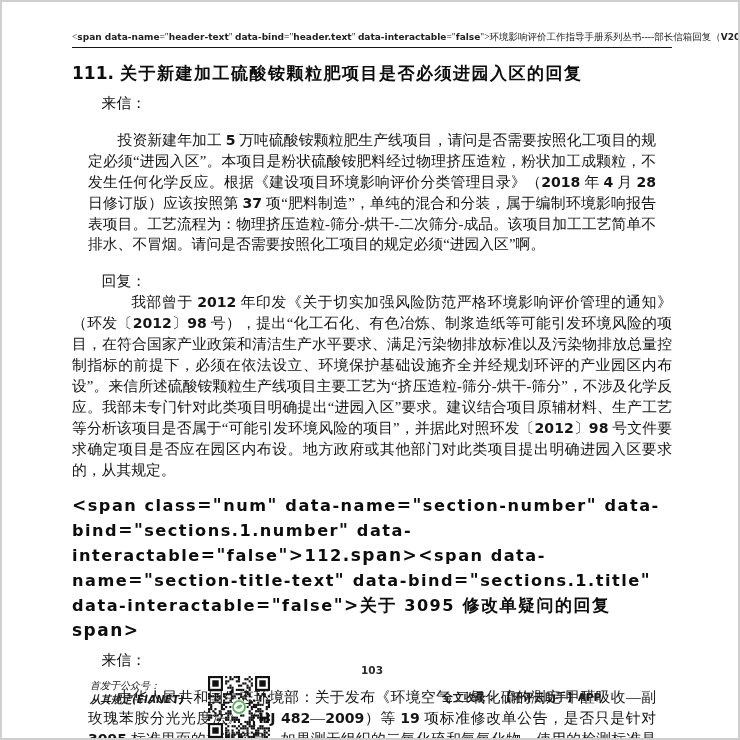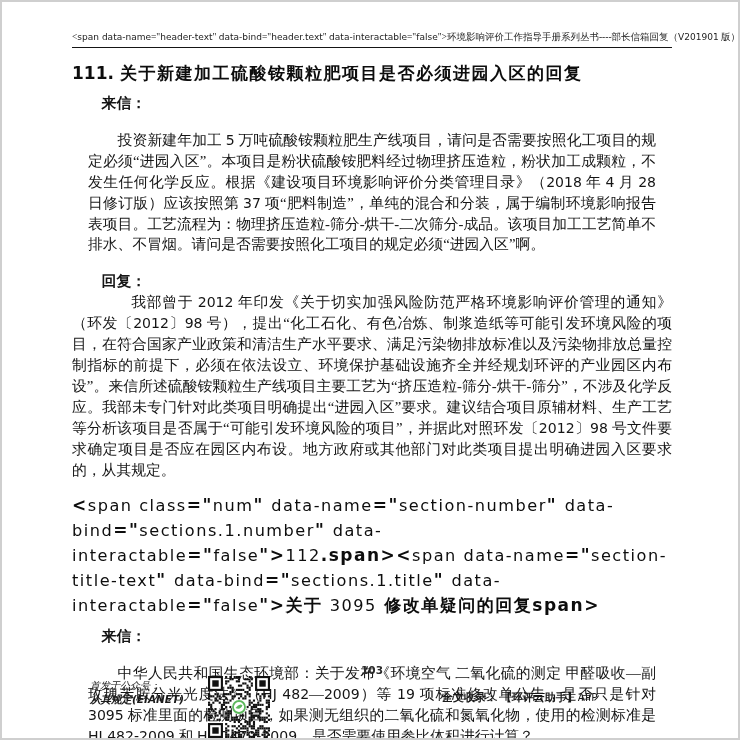--- a/index.html
+++ b/index.html
@@ -6,24 +6,24 @@
   .page{position:relative;width:740px;height:740px;background:#fff;box-sizing:border-box;
         border:2px solid #cfcfcf;overflow:hidden;
         font-family:"Liberation Serif","DejaVu Serif",serif;color:#1a1a1a;}
   .doc{position:absolute;left:70px;top:28px;width:600px;}
   .doc-header{font-size:9.5px;line-height:14px;text-align:center;white-space:nowrap;
               padding-bottom:3px;border-bottom:1.5px solid #151515;color:#222;}
   h1.sec{font-family:"DejaVu Sans",sans-serif;font-weight:bold;font-size:17px;line-height:24px;
          letter-spacing:1.5px;margin:13px 0 8px 0;color:#0d0d0d;}
   h1.sec .num{letter-spacing:0;margin-right:6px;margin-top:40px;}
   .bodytext{font-size:14.8px;line-height:20.9px;text-align:justify;color:#151515;}
-  .label{text-indent:2em;font-weight:bold;}
+  .label{text-indent:2em;}
   .p-letter{text-indent:2em;margin:16px;}
   .p-reply{text-indent:4em;margin:0;}
-  .latin-bold b{font-family:"DejaVu Sans",sans-serif;font-weight:400;font-size:0.95em;}
+  .latin-bold b{font-family:"DejaVu Sans",sans-serif;font-weight:700;font-size:0.95em;}
   
   .pagenum{position:absolute;top:662px;left:0;width:740px;text-align:center;
            font-family:"DejaVu Sans",sans-serif;font-weight:700;font-size:10.5px;color:#2a2a2a;}
   .footer-left{position:absolute;left:88px;top:678px;font-size:10px;line-height:12.5px;color:#1a1a1a;font-style:italic;}
   .footer-left .l2{font-family:"DejaVu Sans",sans-serif;font-weight:700;font-size:10.5px;}
   .footer-right{position:absolute;left:440px;top:688px;font-family:"DejaVu Sans",sans-serif;
                 font-weight:700;font-size:11px;color:#1a1a1a;}
   .qr{position:absolute;left:206px;top:674px;width:62px;height:62px;}
 </style>
 </head>

